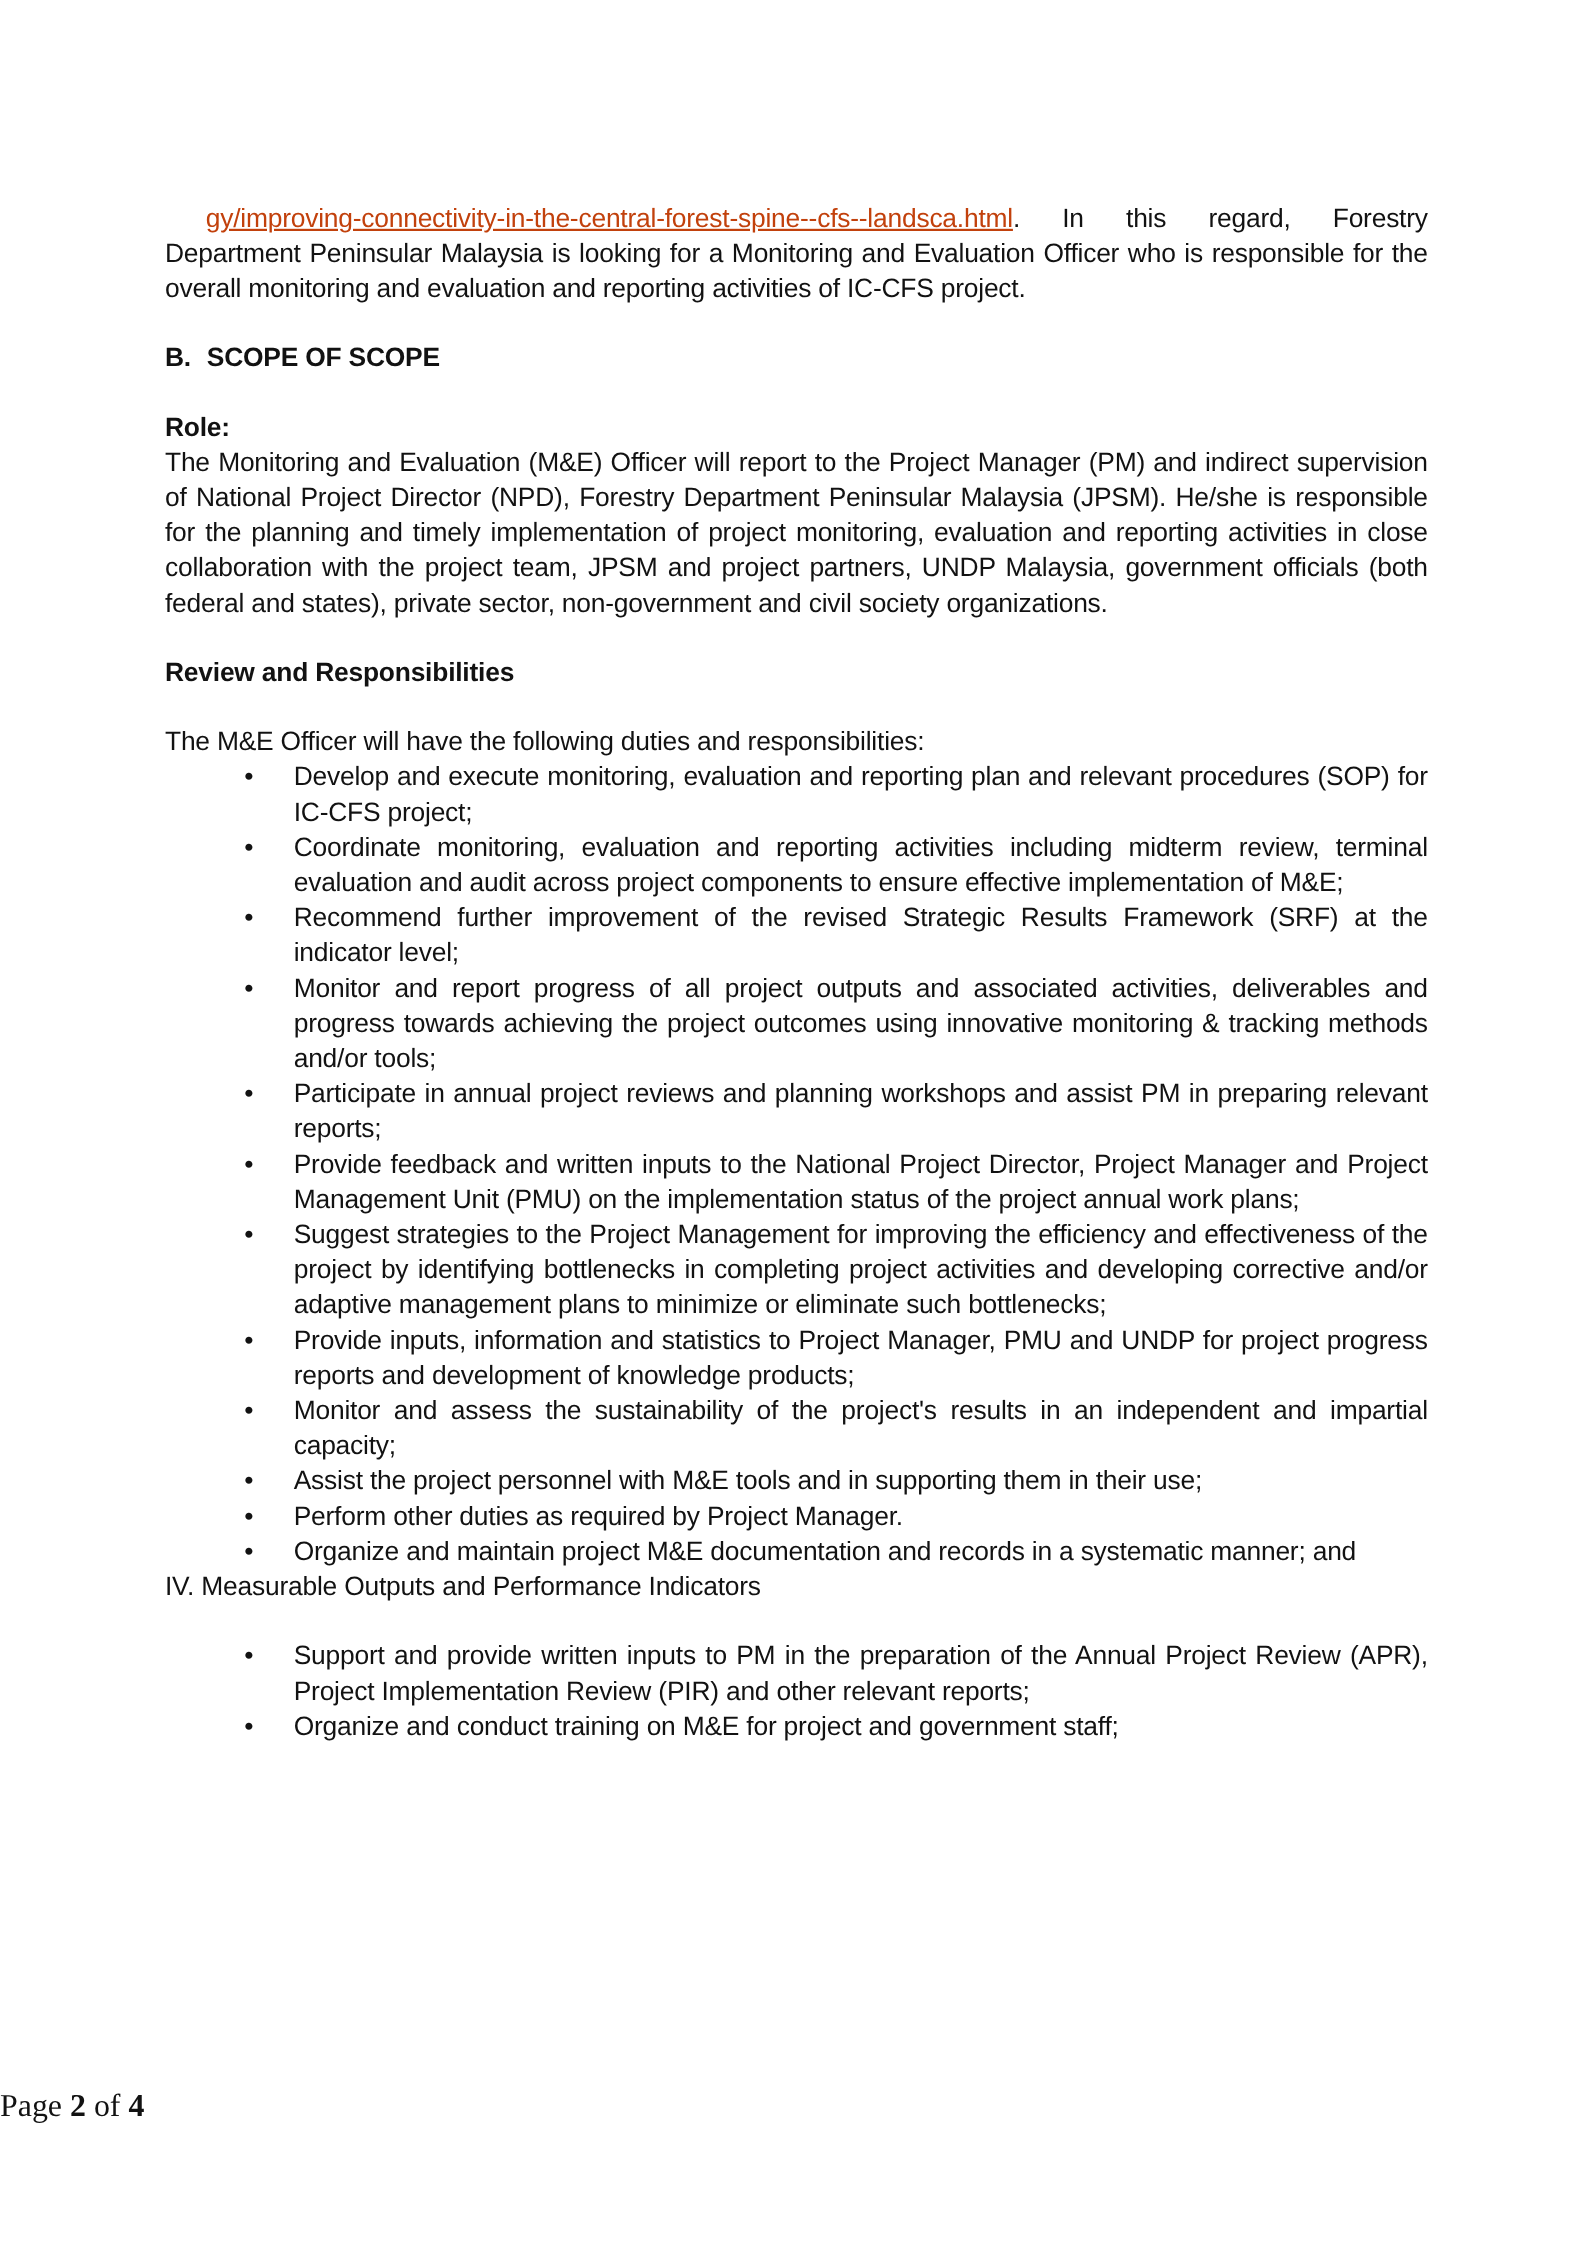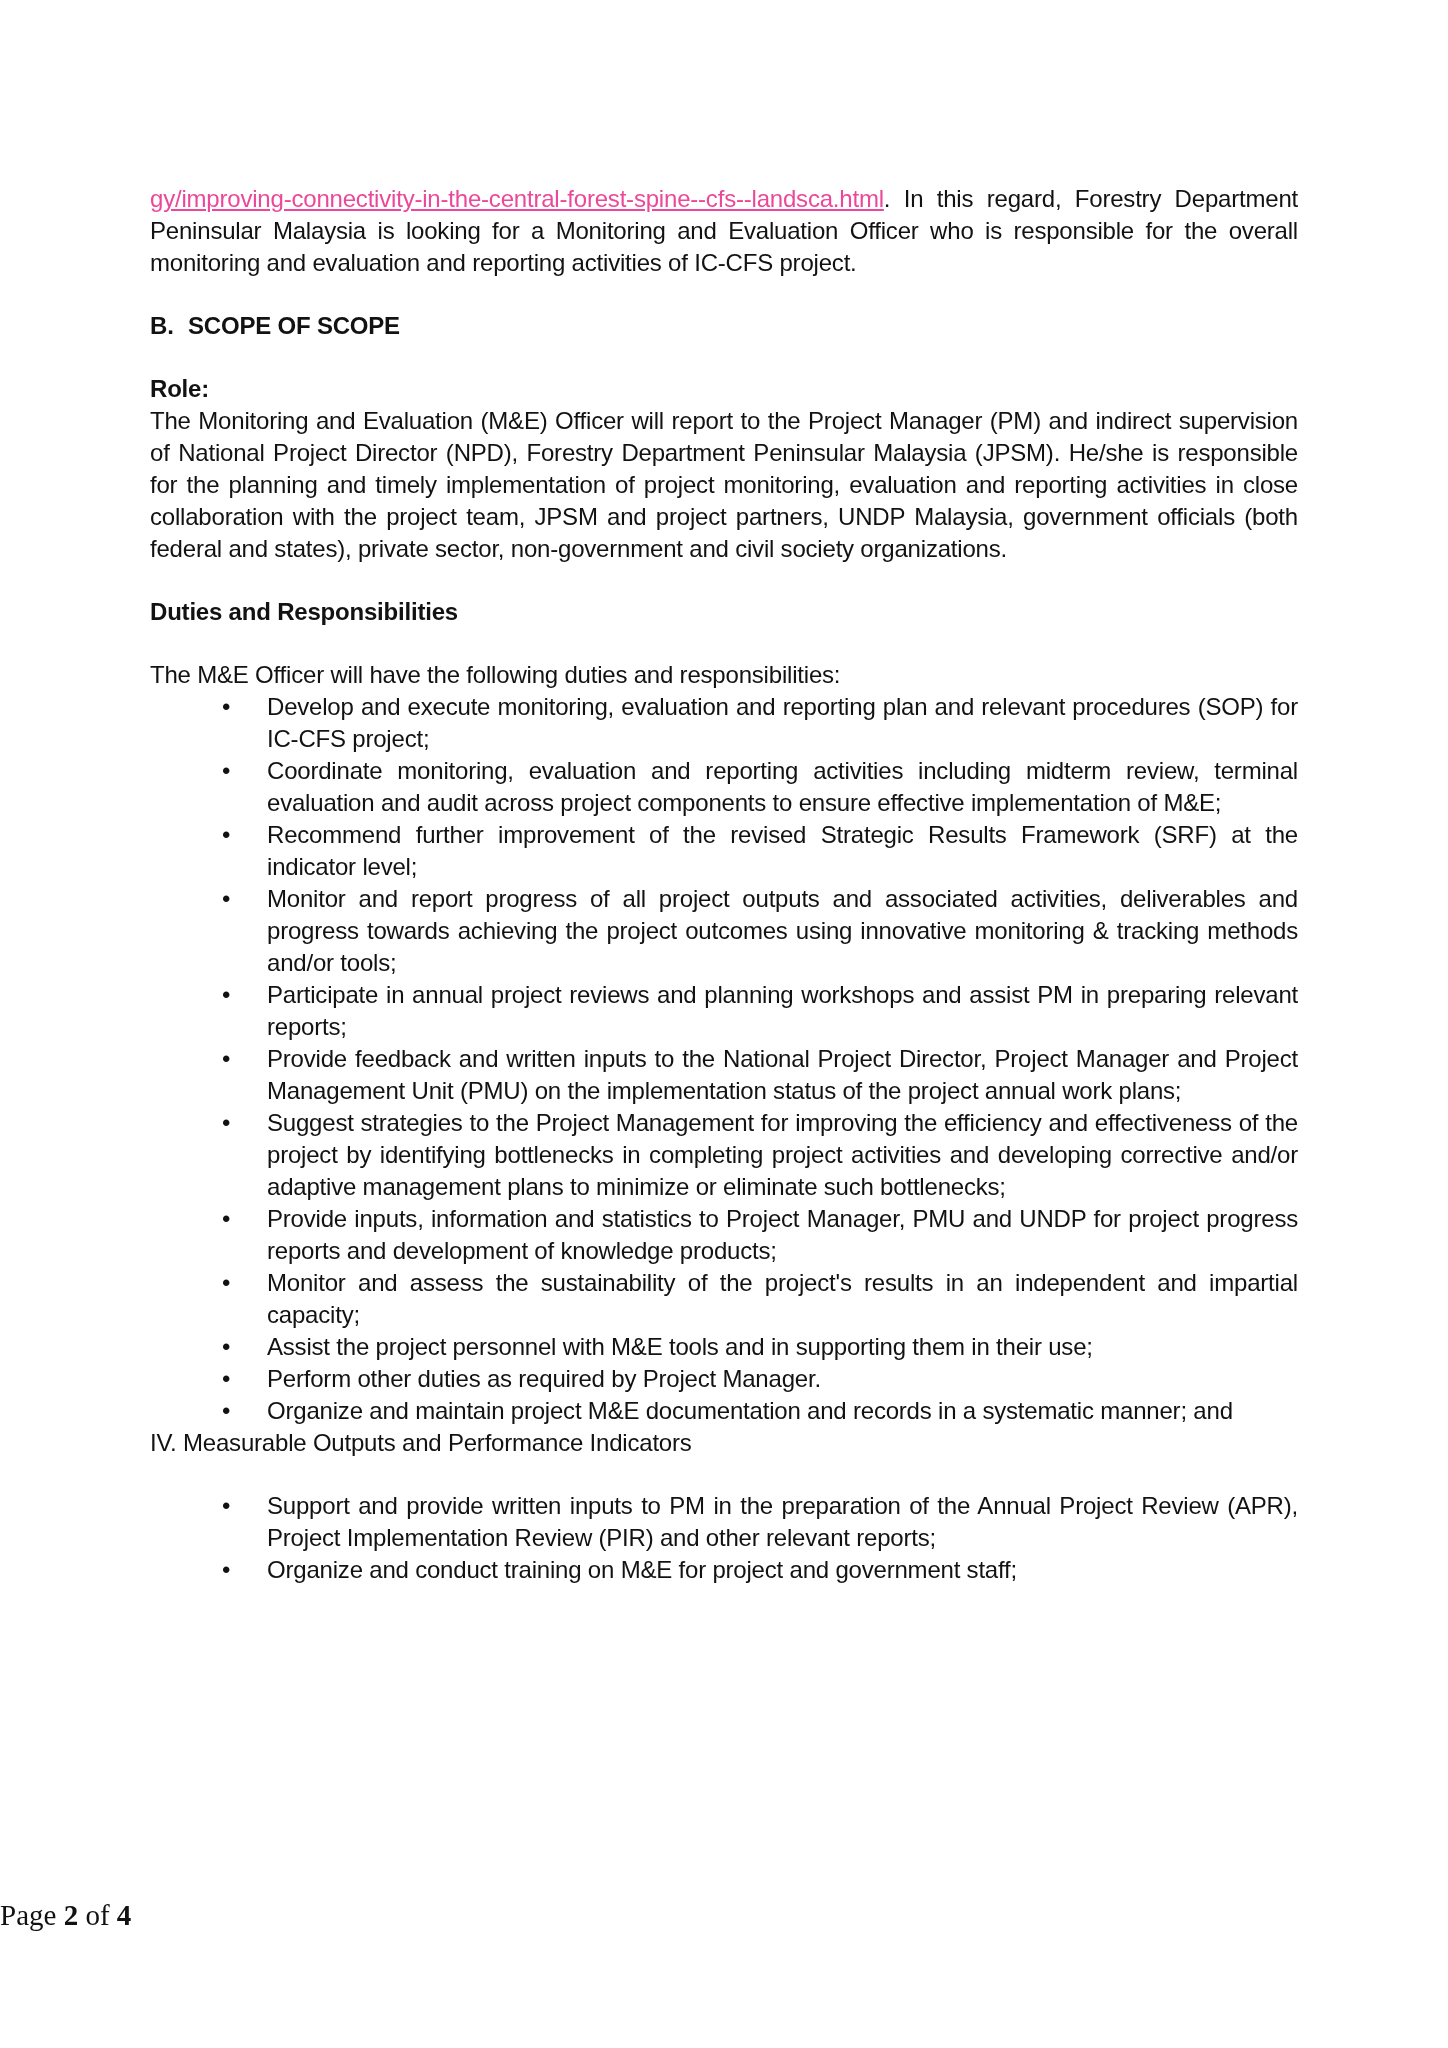--- a/index.html
+++ b/index.html
@@ -49,29 +49,29 @@
     letter-spacing: 0;
     color: #121212;
   }
   .footer b { font-weight: bold; }
 </style>
 </head>
 <body>
 
 <div class="page">
 
-  <p class="justify mb"><a class="link" style="color: #ec4899;">gy/improving-connectivity-in-the-central-forest-spine--cfs--landsca.html</a><span>. In this regard, Forestry Department Peninsular Malaysia is looking for a Monitoring and Evaluation Officer who is responsible for the overall monitoring and evaluation and reporting activities of IC-CFS project.</span></p>
+  <p class="justify mb"><a class="link" style="color: #c2410c; margin-left: 37px;">gy/improving-connectivity-in-the-central-forest-spine--cfs--landsca.html</a><span>. In this regard, Forestry Department Peninsular Malaysia is looking for a Monitoring and Evaluation Officer who is responsible for the overall monitoring and evaluation and reporting activities of IC-CFS project.</span></p>
 
   <p class="bold mb"><span class="b-label">B.</span><span>SCOPE OF SCOPE</span></p>
 
   <p class="bold">Role:</p>
 
   <p class="justify mb">The Monitoring and Evaluation (M&amp;E) Officer will report to the Project Manager (PM) and indirect supervision of National Project Director (NPD), Forestry Department Peninsular Malaysia (JPSM). He/she is responsible for the planning and timely implementation of project monitoring, evaluation and reporting activities in close collaboration with the project team, JPSM and project partners, UNDP Malaysia, government officials (both federal and states), private sector, non-government and civil society organizations.</p>
 
-  <p class="bold mb">Duties and Responsibilities</p>
+  <p class="bold mb">Review and Responsibilities</p>
 
   <p>The M&amp;E Officer will have the following duties and responsibilities:</p>
 
   <ul class="bullets mb">
     <li>Develop and execute monitoring, evaluation and reporting plan and relevant procedures (SOP) for IC-CFS project;</li>
     <li>Coordinate monitoring, evaluation and reporting activities including midterm review, terminal evaluation and audit across project components to ensure effective implementation of M&amp;E;</li>
     <li>Recommend further improvement of the revised Strategic Results Framework (SRF) at the indicator level;</li>
     <li>Monitor and report progress of all project outputs and associated activities, deliverables and progress towards achieving the project outcomes using innovative monitoring &amp; tracking methods and/or tools;</li>
     <li>Participate in annual project reviews and planning workshops and assist PM in preparing relevant reports;</li>
     <li>Provide feedback and written inputs to the National Project Director, Project Manager and Project Management Unit (PMU) on the implementation status of the project annual work plans;</li>

